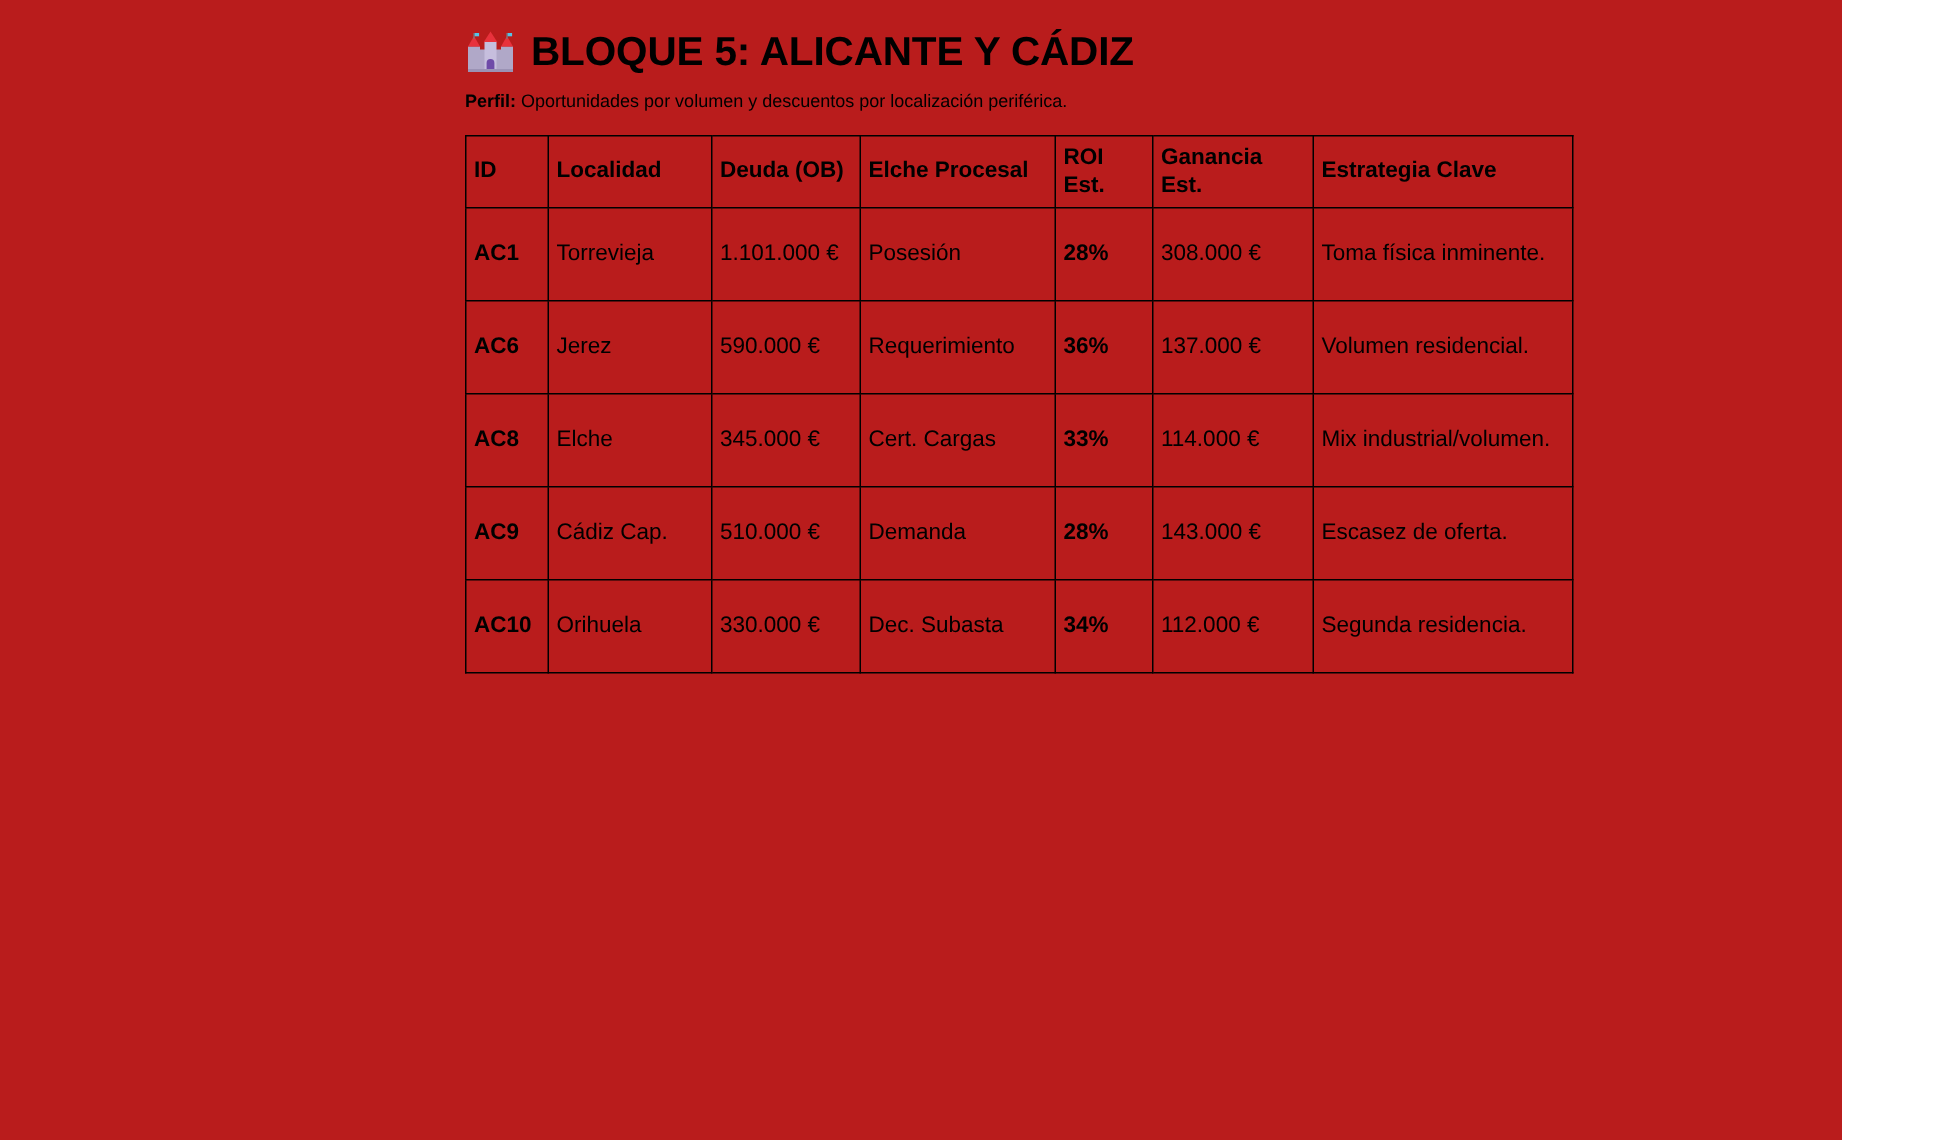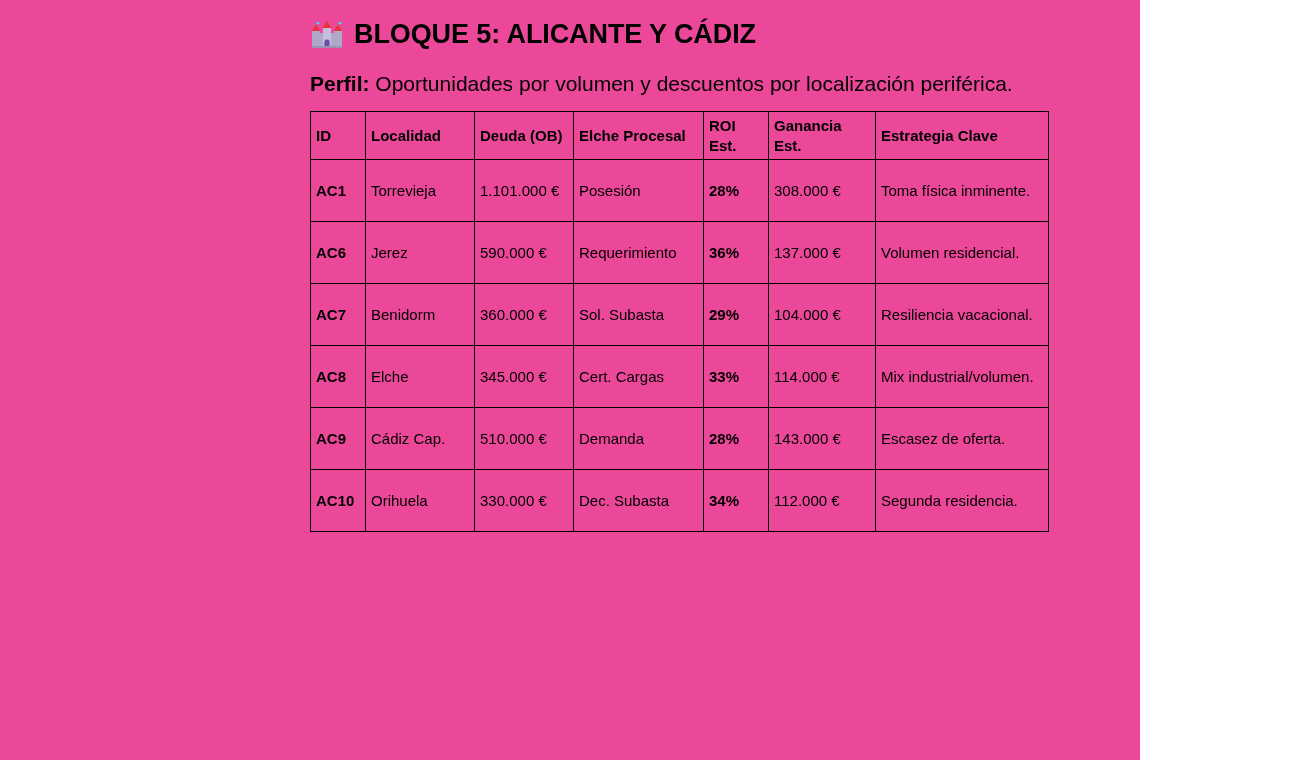--- a/index.html
+++ b/index.html
@@ -11,23 +11,23 @@
     width: 1296px;
     height: 760px;
     overflow: hidden;
     font-family: "Liberation Sans", sans-serif;
     color: #000000;
     -webkit-font-smoothing: antialiased;
   }
 
   .page {
     position: relative;
-    width: 1140px;
+    width: 1228px;
     height: 760px;
-    background: #ec4899;
+    background: #b91c1c;
   }
 
   .content {
     position: absolute;
     left: 310px;
     top: 0px;
     width: 760px;
   }
 
   
@@ -48,22 +48,22 @@
   .title-text {
     font-size: 27px;
     font-weight: bold;
     letter-spacing: -0.1px;
     line-height: 1.1;
     white-space: nowrap;
   }
 
   
   .subtitle {
-    margin-top: 16px;
-    font-size: 21px;
+    margin-top: 6px;
+    font-size: 12px;
     line-height: 1.3;
     white-space: nowrap;
   }
   .subtitle .lead {
     font-weight: bold;
   }
 
   
   table.data-table {
     border-collapse: collapse;
@@ -176,29 +176,20 @@
         <tr>
           <td class="id-cell">AC6</td>
           <td>Jerez</td>
           <td>590.000 €</td>
           <td>Requerimiento</td>
           <td class="roi-cell">36%</td>
           <td>137.000 €</td>
           <td>Volumen residencial.</td>
         </tr>
         <tr>
-          <td class="id-cell">AC7</td>
-          <td>Benidorm</td>
-          <td>360.000 €</td>
-          <td>Sol. Subasta</td>
-          <td class="roi-cell">29%</td>
-          <td>104.000 €</td>
-          <td>Resiliencia vacacional.</td>
-        </tr>
-        <tr>
           <td class="id-cell">AC8</td>
           <td>Elche</td>
           <td>345.000 €</td>
           <td>Cert. Cargas</td>
           <td class="roi-cell">33%</td>
           <td>114.000 €</td>
           <td>Mix industrial/volumen.</td>
         </tr>
         <tr>
           <td class="id-cell">AC9</td>

